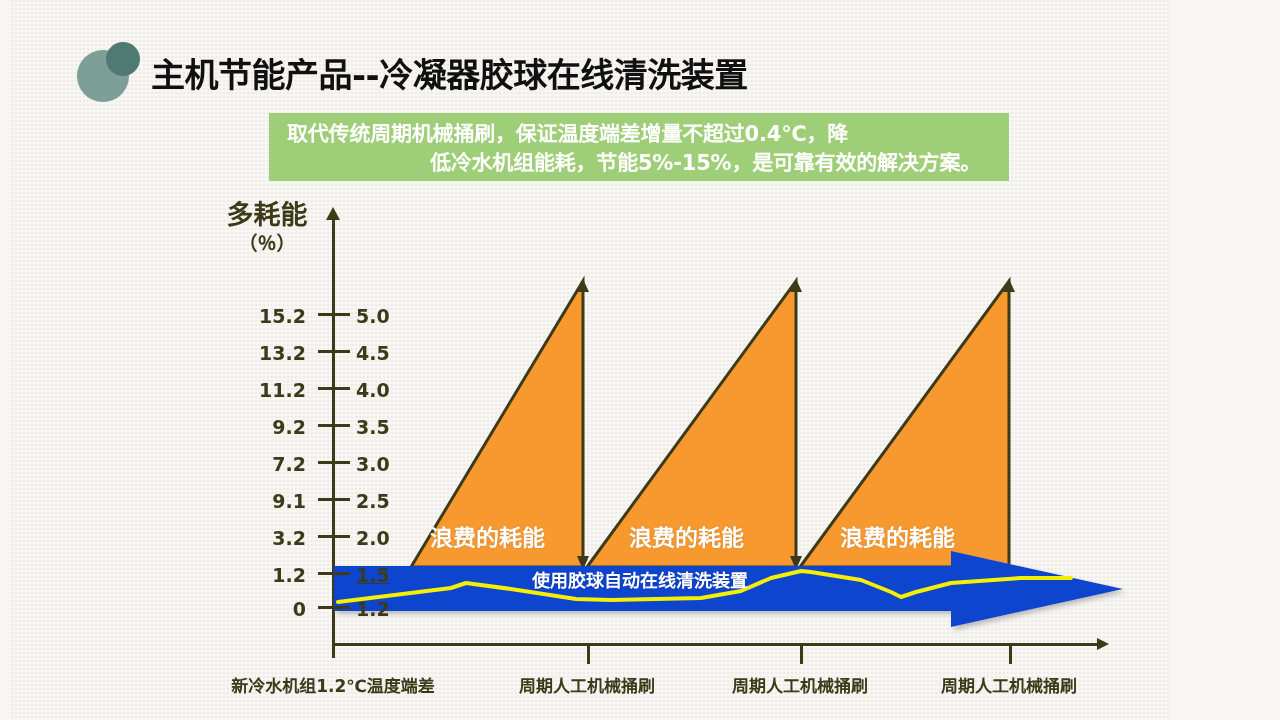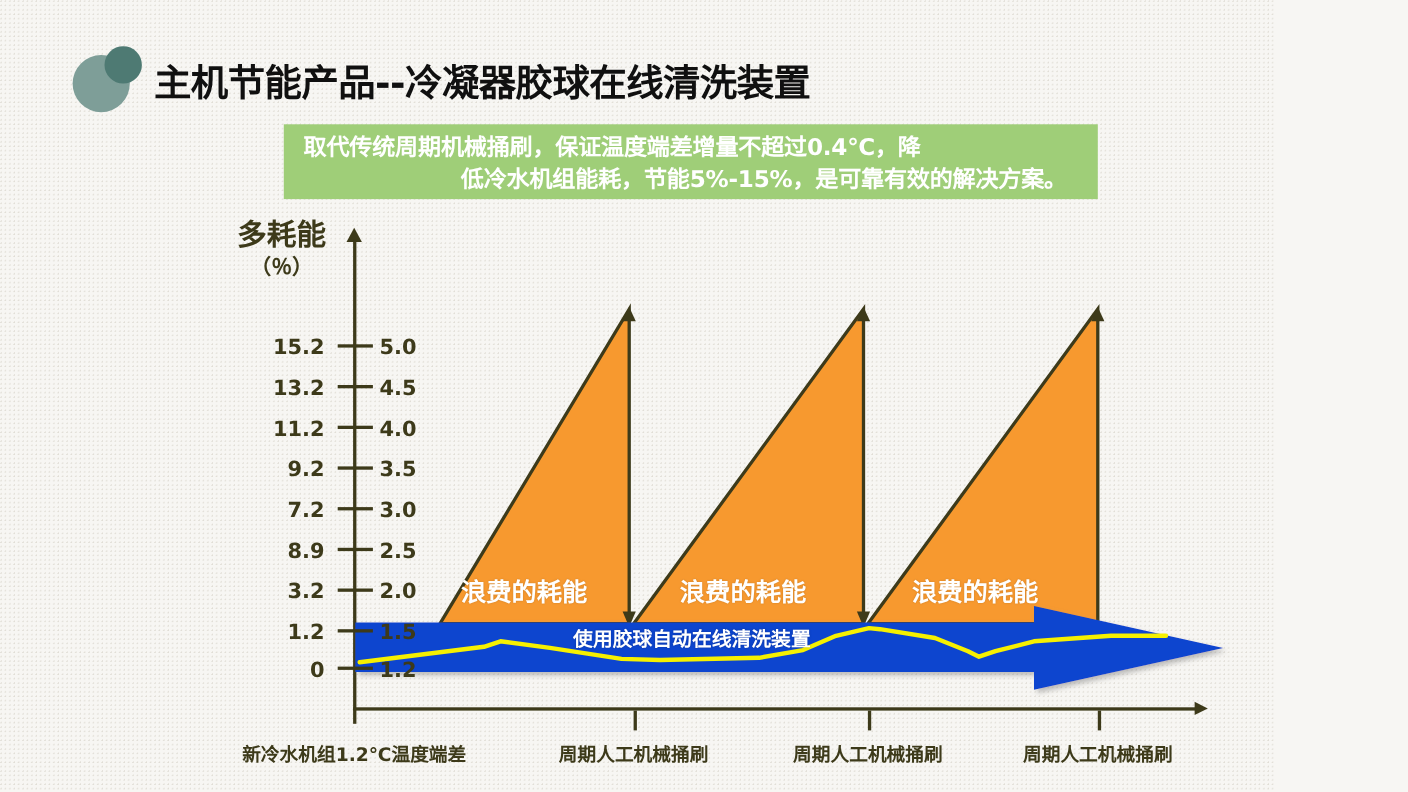--- a/index.html
+++ b/index.html
@@ -10,21 +10,21 @@
   body {
     width: 1280px;
     height: 720px;
     overflow: hidden;
     font-family: "DejaVu Sans", "Liberation Sans", sans-serif;
     background: #f7f6f3;
     position: relative;
   }
   #slide {
     position: absolute;
-    left: 0; top: 0;
+    left: 11px; top: 0;
     width: 1158px;
     height: 720px;
     background-color: #f7f6f3;
     background-image:
       radial-gradient(circle at 1px 1px, rgba(205,200,188,0.55) 0.6px, transparent 0.8px);
     background-size: 4px 4px;
     overflow: hidden;
   }
 
   
@@ -287,28 +287,28 @@
       <div class="tick" style="top: 387px;"></div>
       <div class="tick-lab-l" style="top: 379px;">11.2</div>
       <div class="tick-lab-r" style="top: 379px;">4.0</div>
       <div class="tick" style="top: 424px;"></div>
       <div class="tick-lab-l" style="top: 416px;">9.2</div>
       <div class="tick-lab-r" style="top: 416px;">3.5</div>
       <div class="tick" style="top: 461px;"></div>
       <div class="tick-lab-l" style="top: 453px;">7.2</div>
       <div class="tick-lab-r" style="top: 453px;">3.0</div>
       <div class="tick" style="top: 498px;"></div>
-      <div class="tick-lab-l" style="top: 490px;">8.9</div>
+      <div class="tick-lab-l" style="top: 490px;">9.1</div>
       <div class="tick-lab-r" style="top: 490px;">2.5</div>
       <div class="tick" style="top: 535px;"></div>
       <div class="tick-lab-l" style="top: 527px;">3.2</div>
       <div class="tick-lab-r" style="top: 527px;">2.0</div>
       <div class="tick" style="top: 572px;"></div>
       <div class="tick-lab-l" style="top: 564px;">1.2</div>
-      <div class="tick-lab-r" style="top: 564px;">1.5</div>
+      <div class="tick-lab-r" style="top: 564px; text-decoration: underline;">1.5</div>
       <div class="tick" style="top: 606px;"></div>
       <div class="tick-lab-l" style="top: 598px;">0</div>
       <div class="tick-lab-r" style="top: 598px;">1.2</div>
     </div>
 
   <div id="xticks">
       <div class="xlab" style="left: 322px;">新冷水机组1.2℃温度端差</div>
       <div class="xtick" style="left: 576px;"></div>
       <div class="xlab" style="left: 576px;">周期人工机械捅刷</div>
       <div class="xtick" style="left: 789px;"></div>

